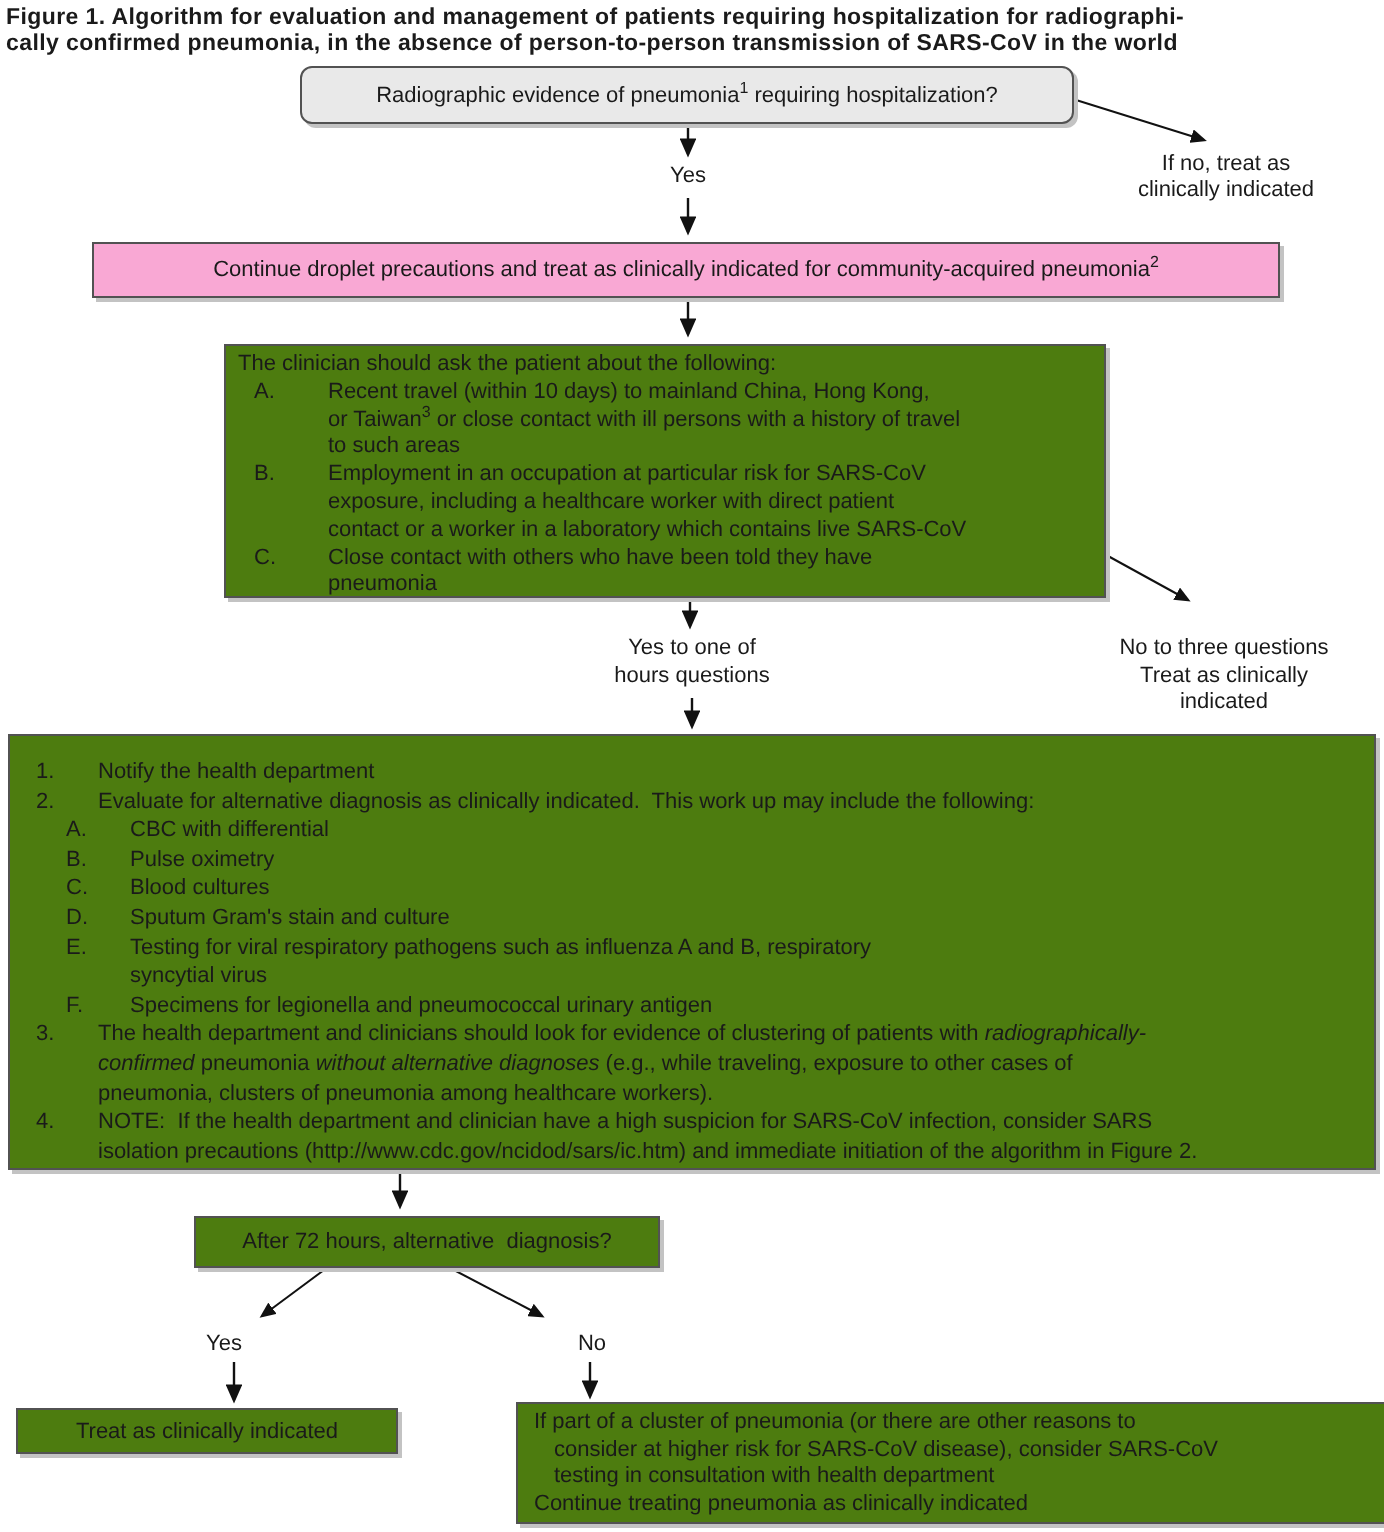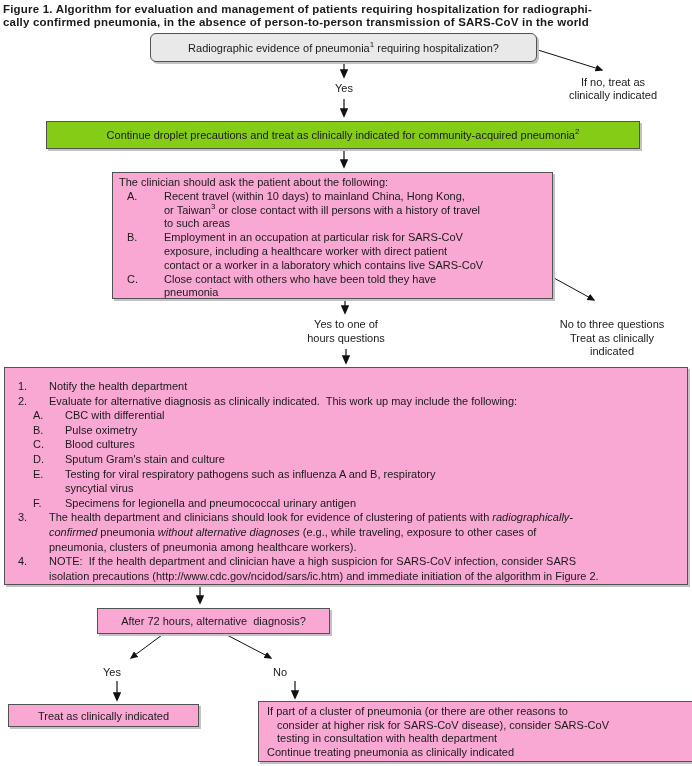--- a/index.html
+++ b/index.html
@@ -1,48 +1,48 @@
 <!DOCTYPE html>
 <html><head>
 <meta charset="utf-8">
 <style>
   html,body{margin:0;padding:0;background:#fff;}
   #canvas{position:relative;width:692px;height:766px;background:#ffffff;
           font-family:"Liberation Sans",sans-serif;color:#1a1a1a;overflow:hidden;}
   #title{position:absolute;left:3px;top:3px;width:688px;font-weight:bold;
          font-size:11.5px;line-height:13px;letter-spacing:0.2px;}
   #title div{white-space:pre;}
-  .box{position:absolute;box-sizing:border-box;background:#f9a8d4;
+  .box{position:absolute;box-sizing:border-box;background:#4d7c0f;
        border:1px solid #525252;box-shadow:2px 2px 0 #c3c3c3;font-size:11px;}
   .cbox{display:flex;align-items:center;justify-content:center;text-align:right;}
   .lbl{position:absolute;font-size:11px;line-height:13px;text-align:center;}
   .lbl div{white-space:pre;}
   sup{font-size:8px;line-height:0;}
   .row{display:flex;}
   .line{white-space:pre-wrap;}
   .it{font-style:italic;}
   #box1{left:150px;top:33px;width:387px;height:29px;border-radius:6px;background:#e9e9e9;}
-  #box2{left:46px;top:121px;width:594px;height:28px;background:#84cc16;}
+  #box2{left:46px;top:121px;width:594px;height:28px;background:#f9a8d4;}
   #box3{left:112px;top:172px;width:441px;height:127px;padding:3px 2px 0 6px;line-height:13.8px;}
   #box3 .row{margin-left:8px;}
   #box3 .ltr{flex:none;width:37px;}
   #box4{left:4px;top:367px;width:684px;height:218px;padding:11px 6px 0 13px;line-height:14.6px;}
   #box4 .num{flex:none;width:31px;}
   #box4 .sub{margin-left:15px;}
   #box4 .ltr{flex:none;width:32px;}
   #box5{left:97px;top:608px;width:233px;height:26px;}
   #box6{left:8px;top:704px;width:191px;height:23px;}
   #box7{left:258px;top:701px;width:500px;height:61px;padding:3px 6px 0 8px;line-height:13.6px;}
   #box7 .ind{padding-left:10px;}
   #lbl-yes1{left:314px;top:82px;width:60px;}
   #lbl-if-no{left:548px;top:76px;width:130px;}
   #lbl-yes-branch{left:286px;top:318px;width:120px;line-height:13.5px;}
   #lbl-no-branch{left:528px;top:318px;width:168px;line-height:13.5px;}
   #lbl-yes2{left:88px;top:666px;width:48px;}
-  #lbl-no2{left:256px;top:666px;width:48px;}
+  #lbl-no2{left:272px;top:666px;width:48px;}
   #arrows{position:absolute;left:0;top:0;pointer-events:none;}
 </style>
 </head>
 <body>
 
 <div id="canvas">
 
   <div id="title">
     <div>Figure 1. Algorithm for evaluation and management of patients requiring hospitalization for radiographi-</div>
     <div>cally confirmed pneumonia, in the absence of person-to-person transmission of SARS-CoV in the world</div>

